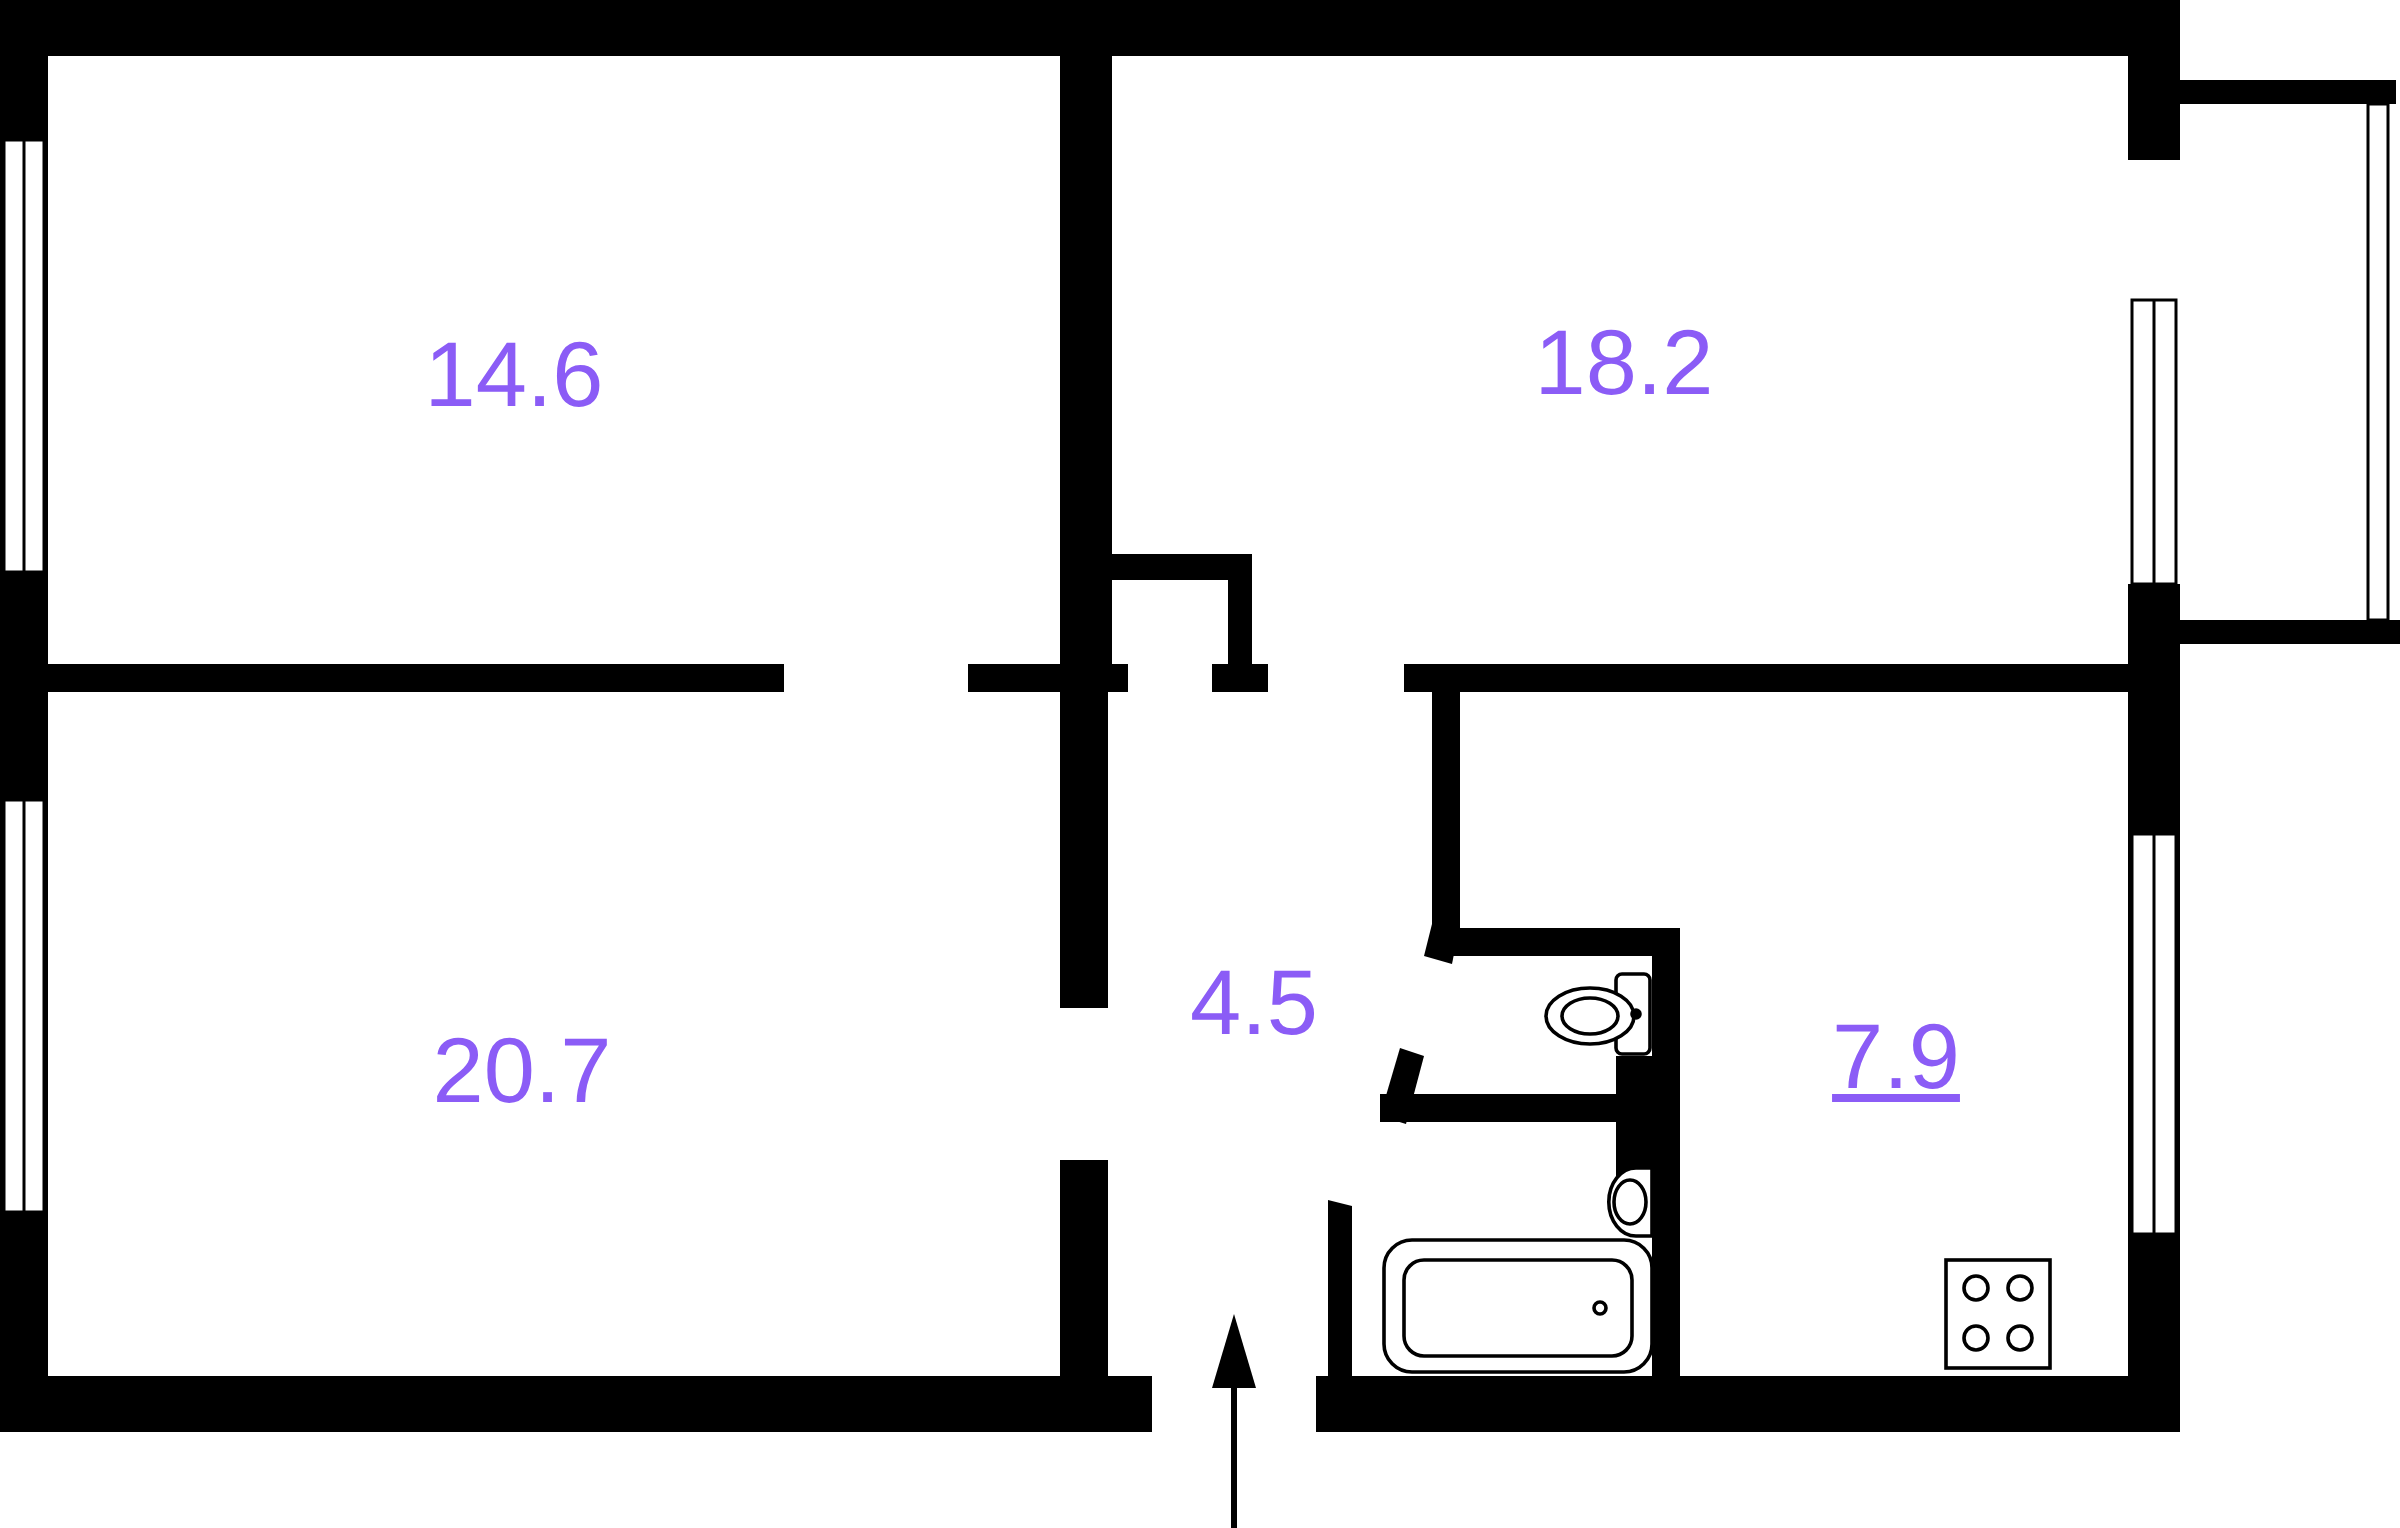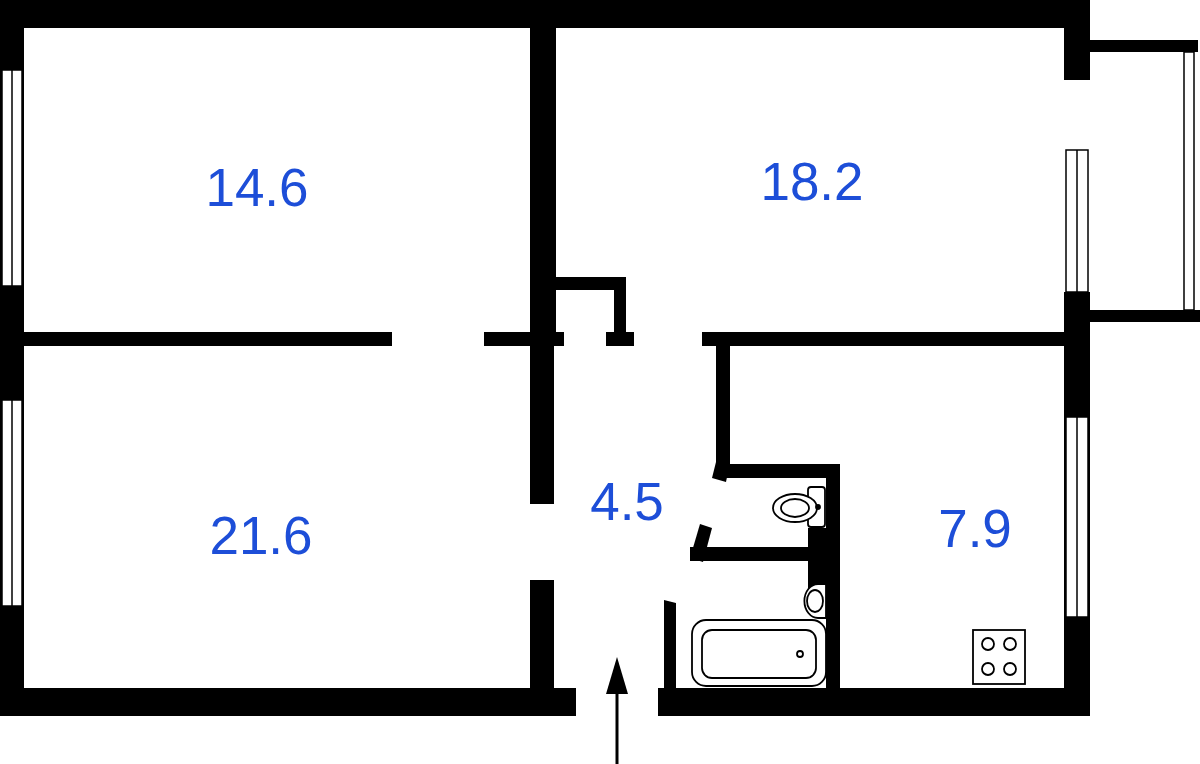--- a/index.html
+++ b/index.html
@@ -17,22 +17,22 @@
     #floorplan {
       position: absolute;
       left: 0;
       top: 0;
       width: 1200px;
       height: 764px;
     }
     .room-label {
       position: absolute;
       font-family: "Liberation Sans", sans-serif;
-      font-size: 53px;
-      color: #1d4ed8;
+      font-size: 46px;
+      color: #8b5cf6;
       line-height: 1;
       white-space: nowrap;
       transform: translate(-50%, -50%);
     }
   </style>
 </head>
 <body>
 
 <svg id="floorplan" viewBox="0 0 1200 764" xmlns="http://www.w3.org/2000/svg">
   <g fill="#000">
@@ -129,15 +129,15 @@
   </g>
 
   <g>
     <line x1="617" y1="690" x2="617" y2="764" stroke="#000" stroke-width="3"></line>
     <polygon points="617,657 606,694 628,694" fill="#000"></polygon>
   </g>
 </svg>
 
 <div class="room-label" style="left:257px; top:187px;">14.6</div>
 <div class="room-label" style="left:812px; top:181px;">18.2</div>
-<div class="room-label" style="left:261px; top:535px;">21.6</div>
+<div class="room-label" style="left:261px; top:535px;">20.7</div>
 <div class="room-label" style="left:627px; top:501px;">4.5</div>
-<div class="room-label" style="left:975px; top:528px;">7.9</div>
+<div class="room-label" style="left:948px; top:528px;text-decoration:underline;">7.9</div>
 
 </body></html>

